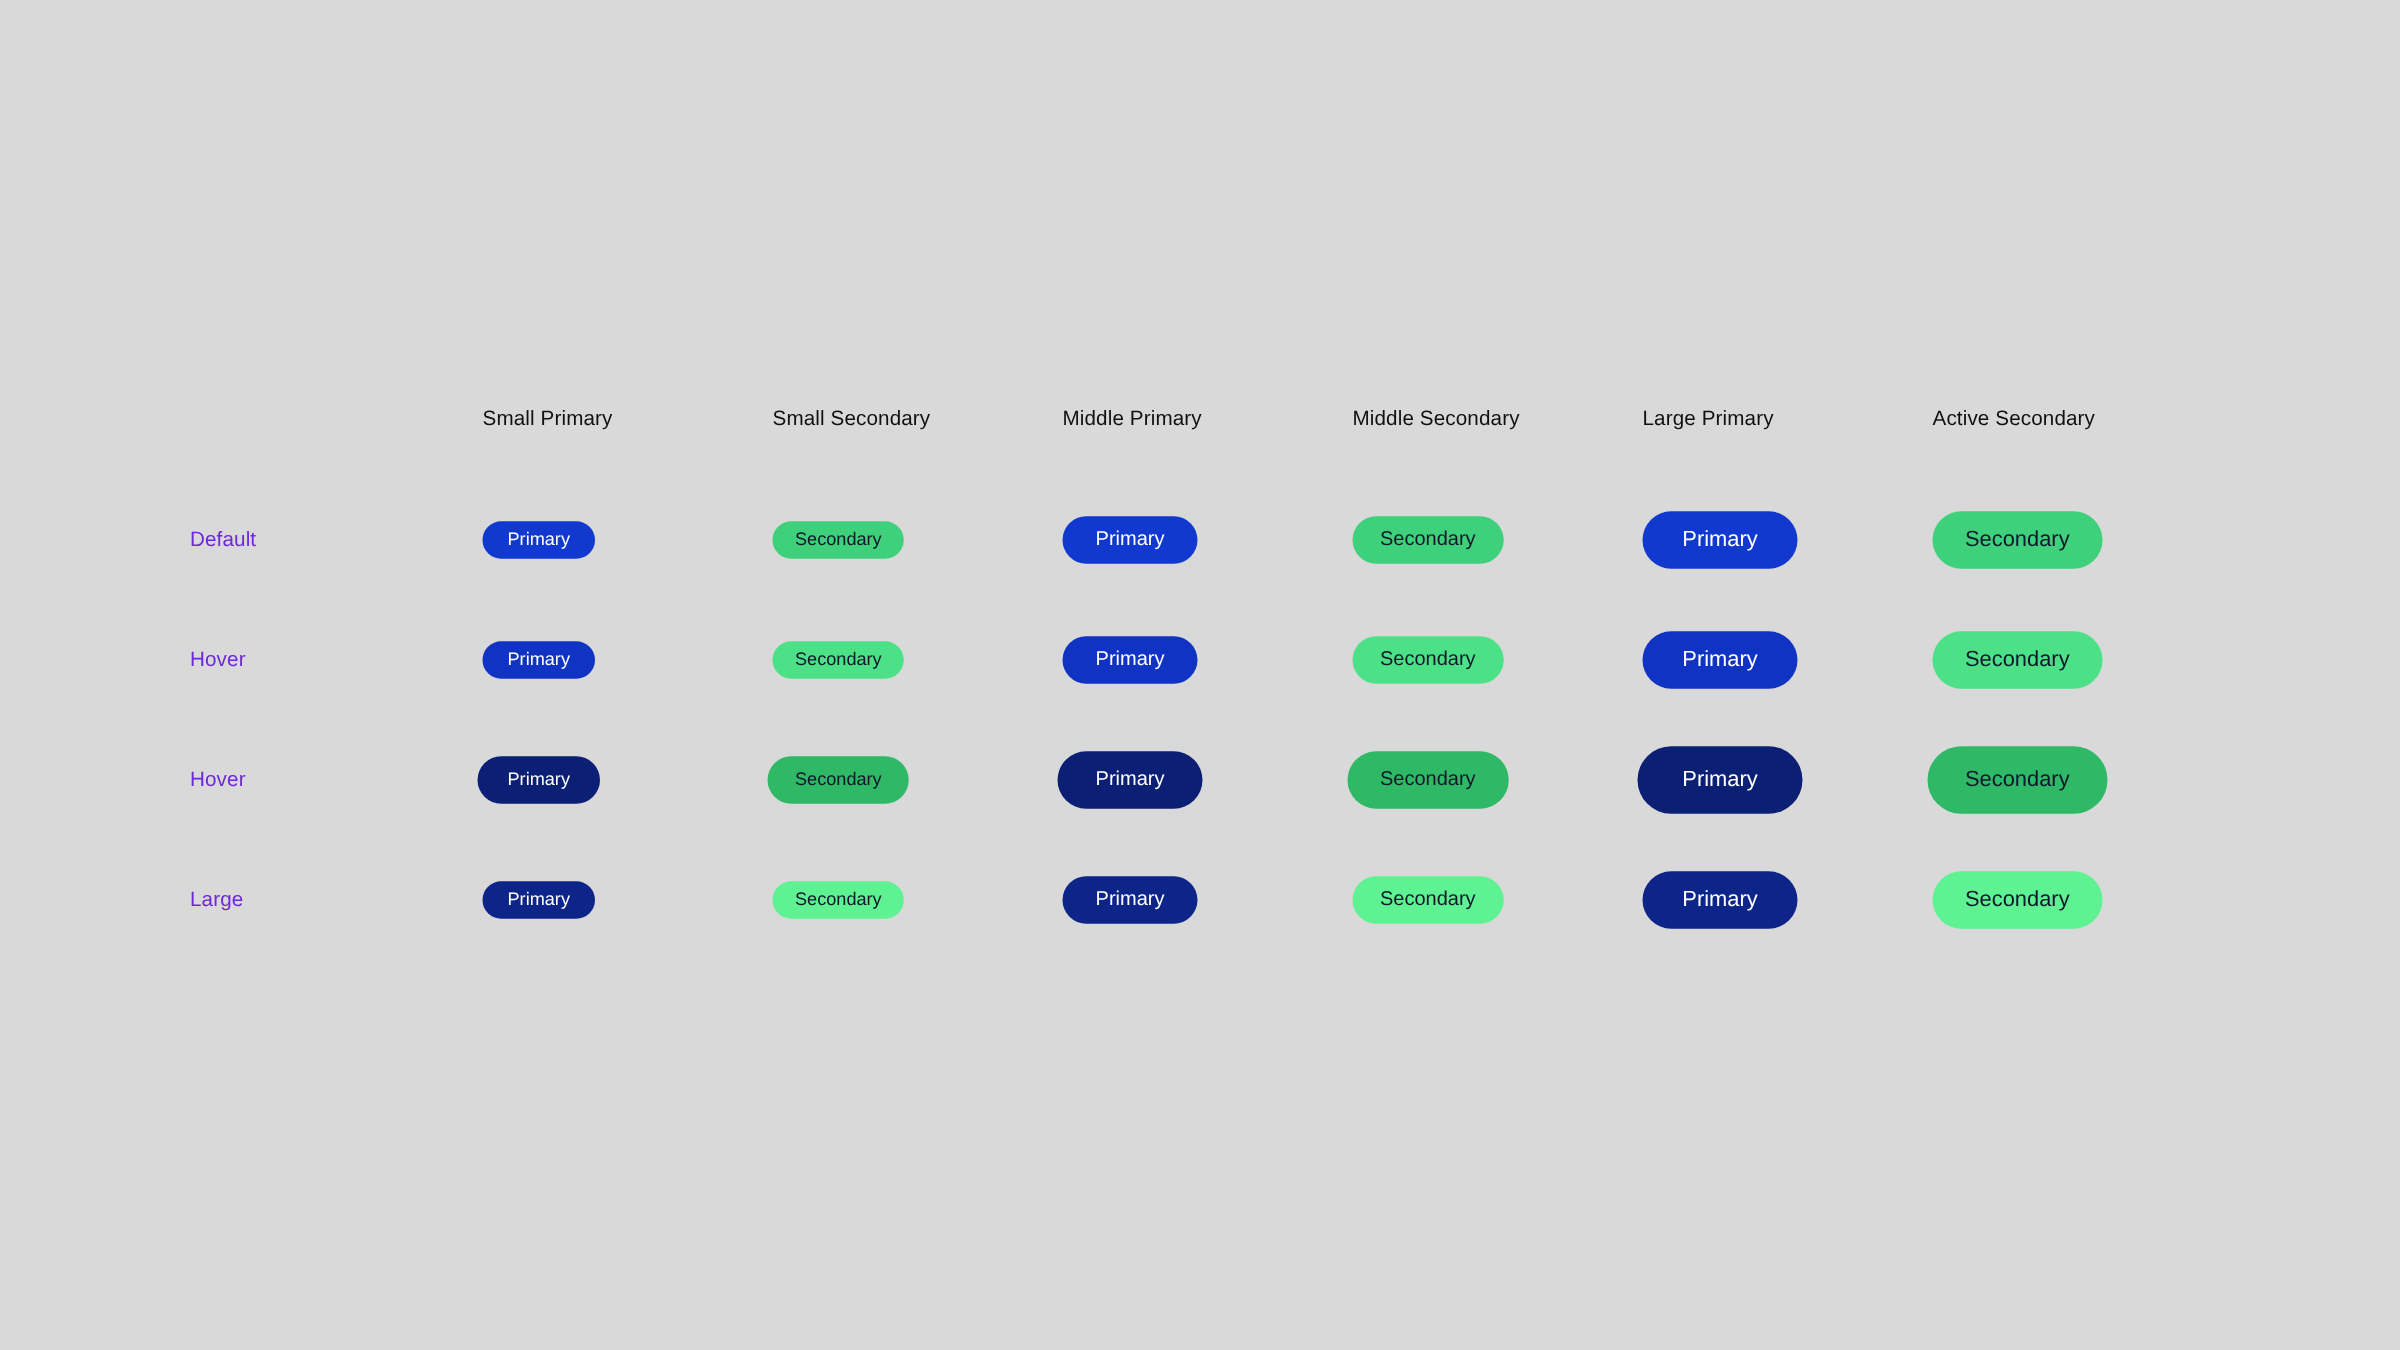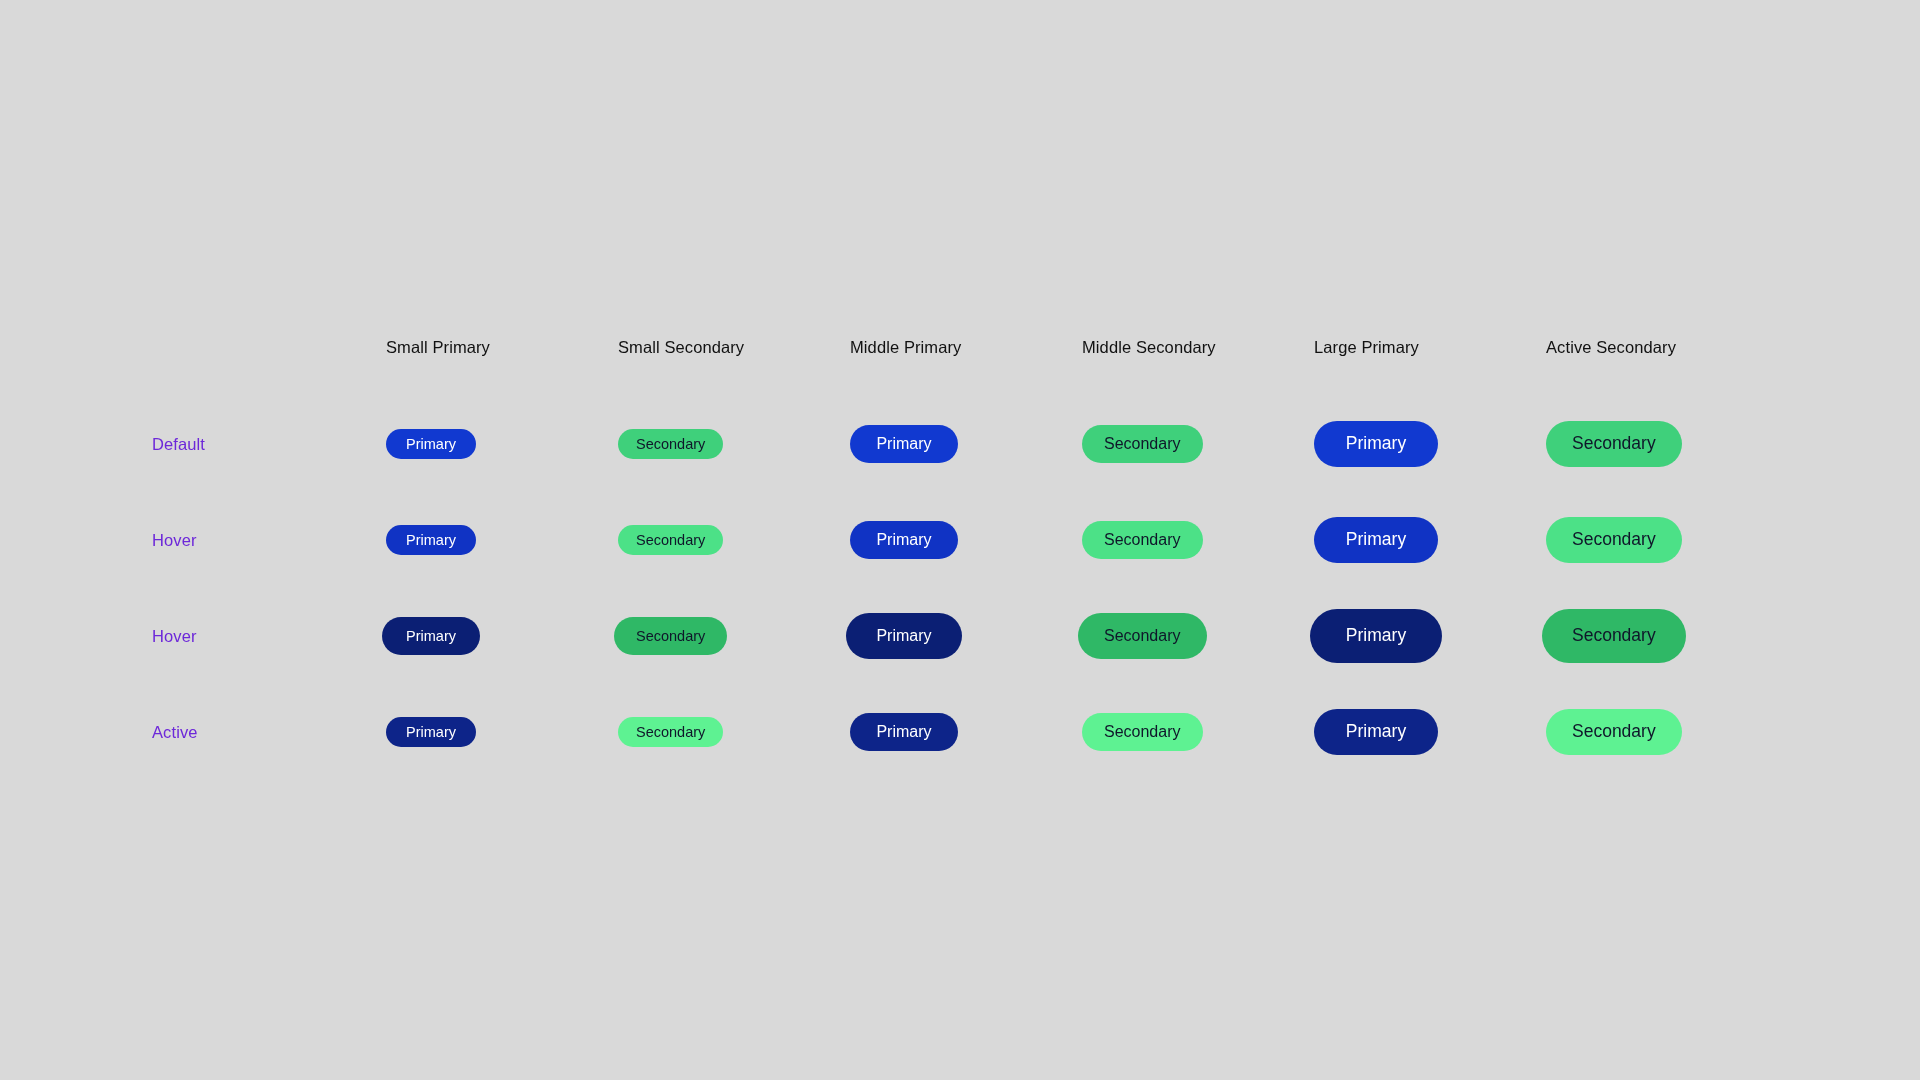--- a/index.html
+++ b/index.html
@@ -15,21 +15,21 @@
     background: #d9d9d9;
     font-family: "Liberation Sans", sans-serif;
     -webkit-font-smoothing: antialiased;
     color: #0d0d0d;
   }
 
   
   #matrix {
     position: absolute;
     left: 152px;
-    top: 334px;
+    top: 322px;
     width: 1620px;
   }
 
   .grid {
     display: grid;
     
     grid-template-columns: 234px 232px 232px 232px 232px 232px 232px;
     grid-template-rows: 62px 96px 96px 96px 96px;
     align-items: center;
   }
@@ -217,21 +217,21 @@
       <button class="btn size-large kind-primary state-focus">
         <span class="label">Primary</span>
       </button>
     </div>
     <div class="cell">
       <button class="btn size-large kind-secondary state-focus">
         <span class="label">Secondary</span>
       </button>
     </div>
 
-    <div class="row-head">Active</div>
+    <div class="row-head">Large</div>
     <div class="cell">
       <button class="btn size-small kind-primary state-active">
         <span class="label">Primary</span>
       </button>
     </div>
     <div class="cell">
       <button class="btn size-small kind-secondary state-active">
         <span class="label">Secondary</span>
       </button>
     </div>

